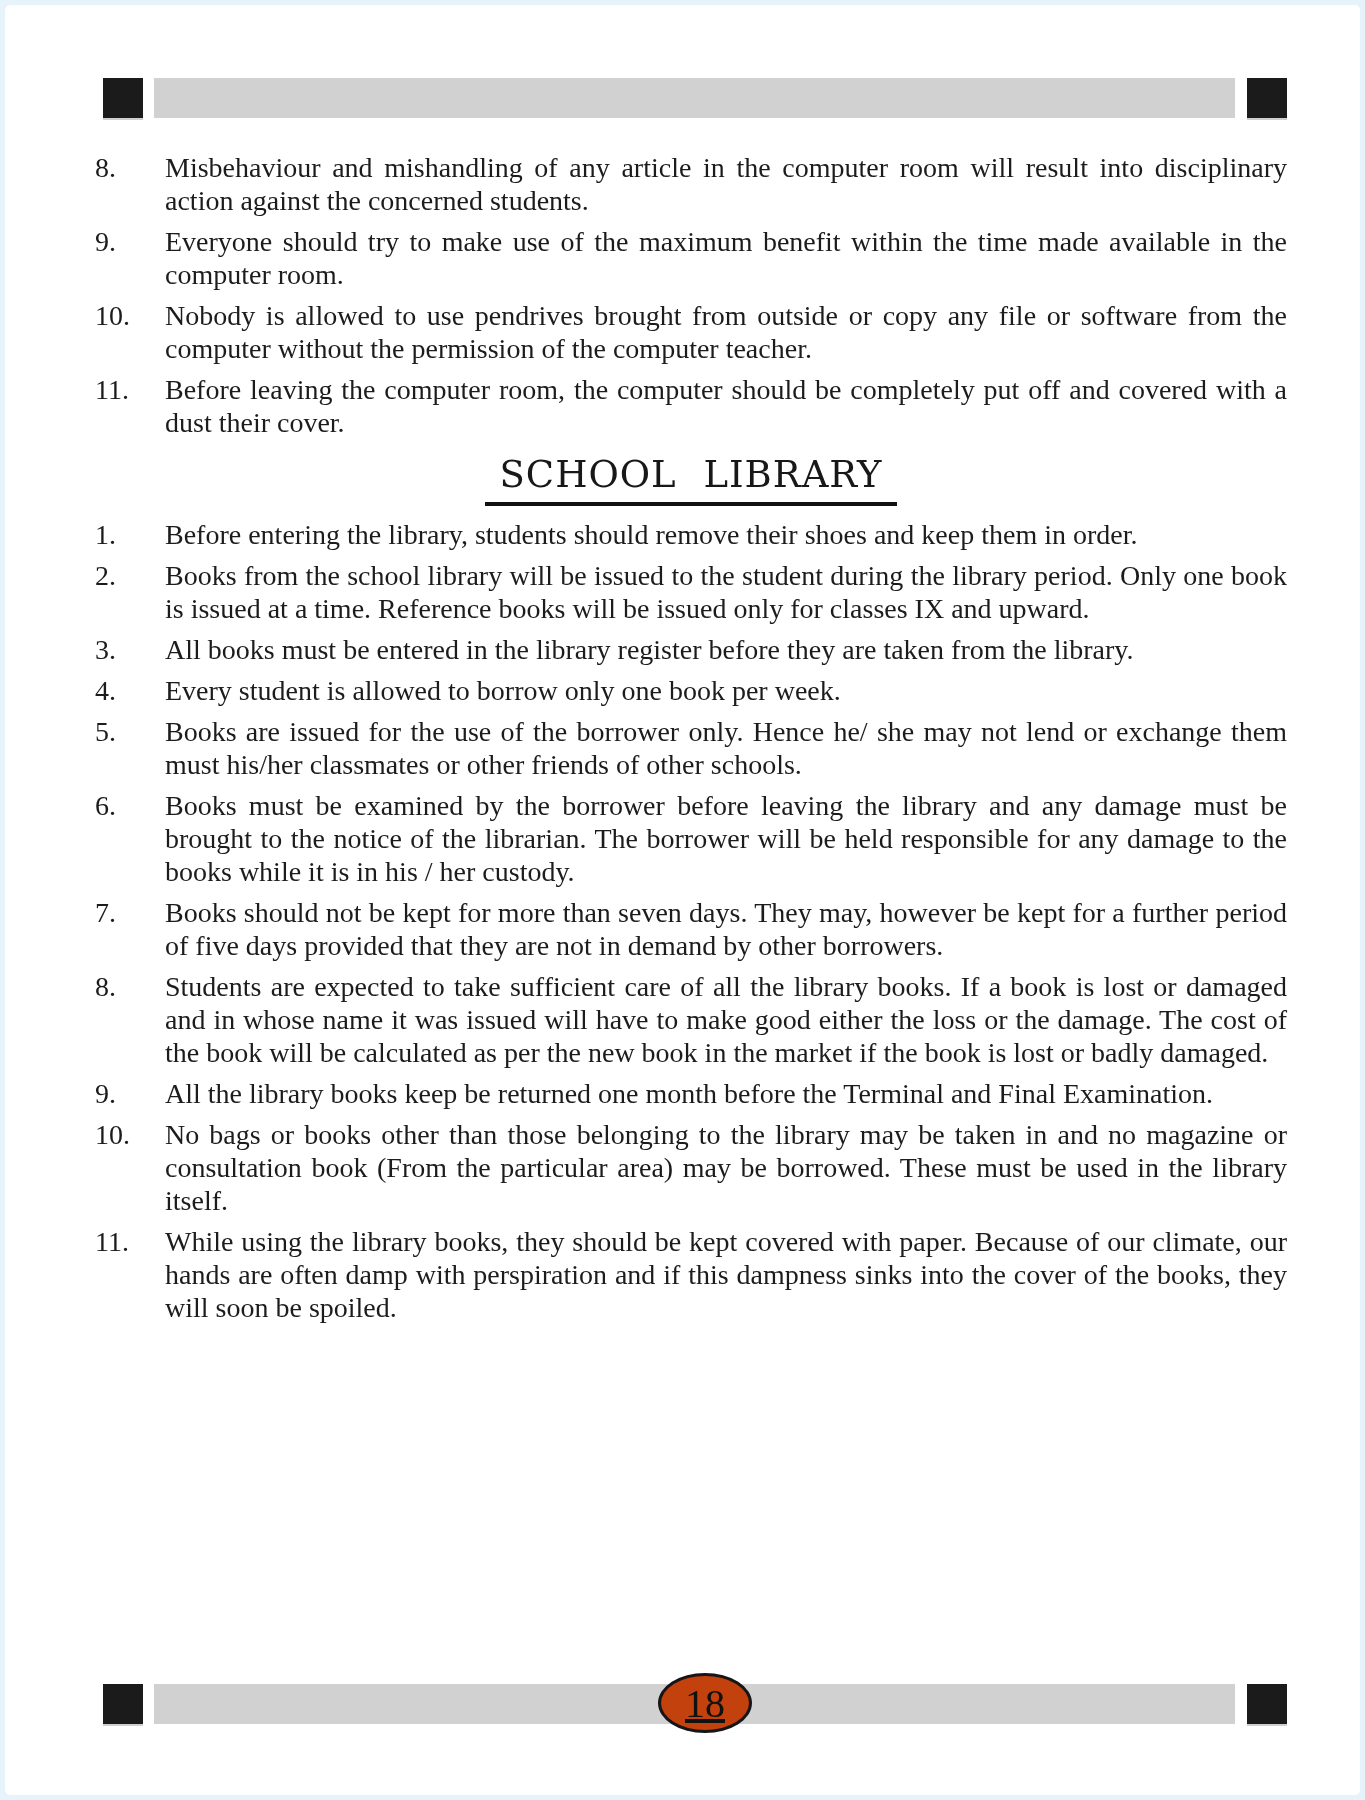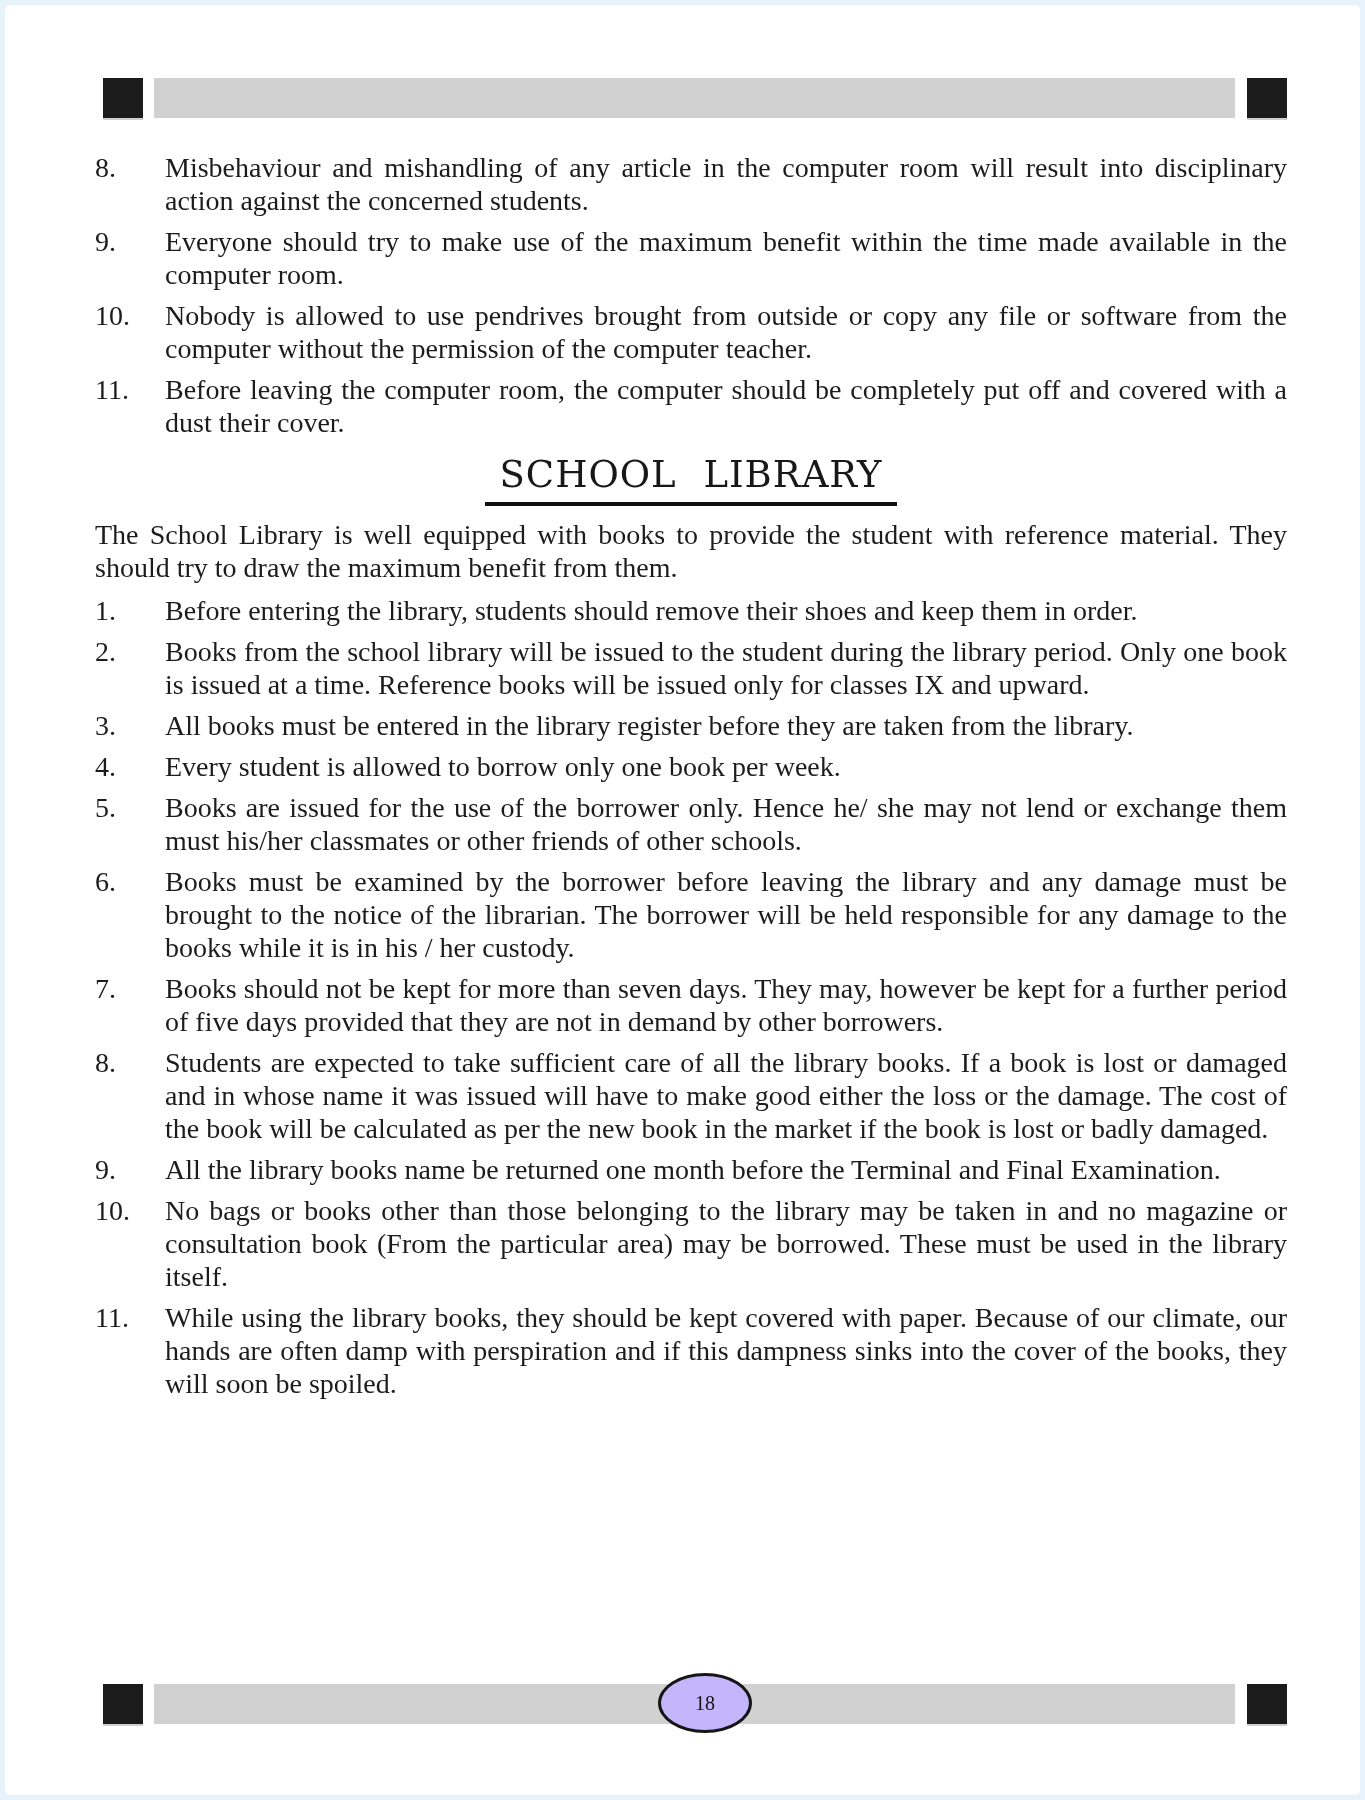--- a/index.html
+++ b/index.html
@@ -28,24 +28,24 @@
     position:absolute;left:98px;width:1184px;height:40px;
     display:flex;align-items:stretch;
   }
   .bar-row.top{top:73px;}
   .bar-row.bottom{top:1679px;}
   .bar-sq{width:40px;background:var(--bar_black);box-shadow:0 2px 0 #cfcfcf;}
   .bar-gray{flex:1;background:var(--bar_gray);margin:0 12px 0 11px;}
   
   .page-badge{
     position:absolute;left:653px;top:1668px;width:94px;height:60px;
-    background:#c4b5fd;border:3px solid #161616;border-radius:50%;
+    background:#c2410c;border:3px solid #161616;border-radius:50%;
     box-sizing:border-box;
     display:flex;align-items:center;justify-content:center;
-    font-size:20px;color:#111;
+    font-size:40px;color:#111;text-decoration:underline;
   }
   
   .content{
     position:absolute;left:90px;top:146px;width:1192px;
     font-size:28px;line-height:33px;
   }
   .rules{display:block;}
   .rule{
     display:grid;grid-template-columns:70px 1fr;
     margin-bottom:8px;
@@ -98,21 +98,20 @@
       <div class="rule">
         <span class="rule-num">11.</span>
         <span class="rule-text">Before leaving the computer room, the computer should be completely put off and covered with a dust their cover.</span>
       </div>
     </div>
 
     <div class="section-heading-wrap">
       <span class="section-heading">SCHOOL LIBRARY</span>
     </div>
 
-    <p class="intro">The School Library is well equipped with books to provide the student with reference material. They should try to draw the maximum benefit from them.</p>
 
     <div class="rules">
       <div class="rule">
         <span class="rule-num">1.</span>
         <span class="rule-text">Before entering the library, students should remove their shoes and keep them in order.</span>
       </div>
       <div class="rule">
         <span class="rule-num">2.</span>
         <span class="rule-text">Books from the school library will be issued to the student during the library period. Only one book is issued at a time. Reference books will be issued only for classes IX and upward.</span>
       </div>
@@ -135,21 +134,21 @@
       <div class="rule">
         <span class="rule-num">7.</span>
         <span class="rule-text">Books should not be kept for more than seven days. They may, however be kept for a further period of five days provided that they are not in demand by other borrowers.</span>
       </div>
       <div class="rule">
         <span class="rule-num">8.</span>
         <span class="rule-text">Students are expected to take sufficient care of all the library books. If a book is lost or damaged and in whose name it was issued will have to make good either the loss or the damage. The cost of the book will be calculated as per the new book in the market if the book is lost or badly damaged.</span>
       </div>
       <div class="rule">
         <span class="rule-num">9.</span>
-        <span class="rule-text">All the library books name be returned one month before the Terminal and Final Examination.</span>
+        <span class="rule-text">All the library books keep be returned one month before the Terminal and Final Examination.</span>
       </div>
       <div class="rule">
         <span class="rule-num">10.</span>
         <span class="rule-text">No bags or books other than those belonging to the library may be taken in and no magazine or consultation book (From the particular area) may be borrowed. These must be used in the library itself.</span>
       </div>
       <div class="rule">
         <span class="rule-num">11.</span>
         <span class="rule-text">While using the library books, they should be kept covered with paper. Because of our climate, our hands are often damp with perspiration and if this dampness sinks into the cover of the books, they will soon be spoiled.</span>
       </div>
     </div>

